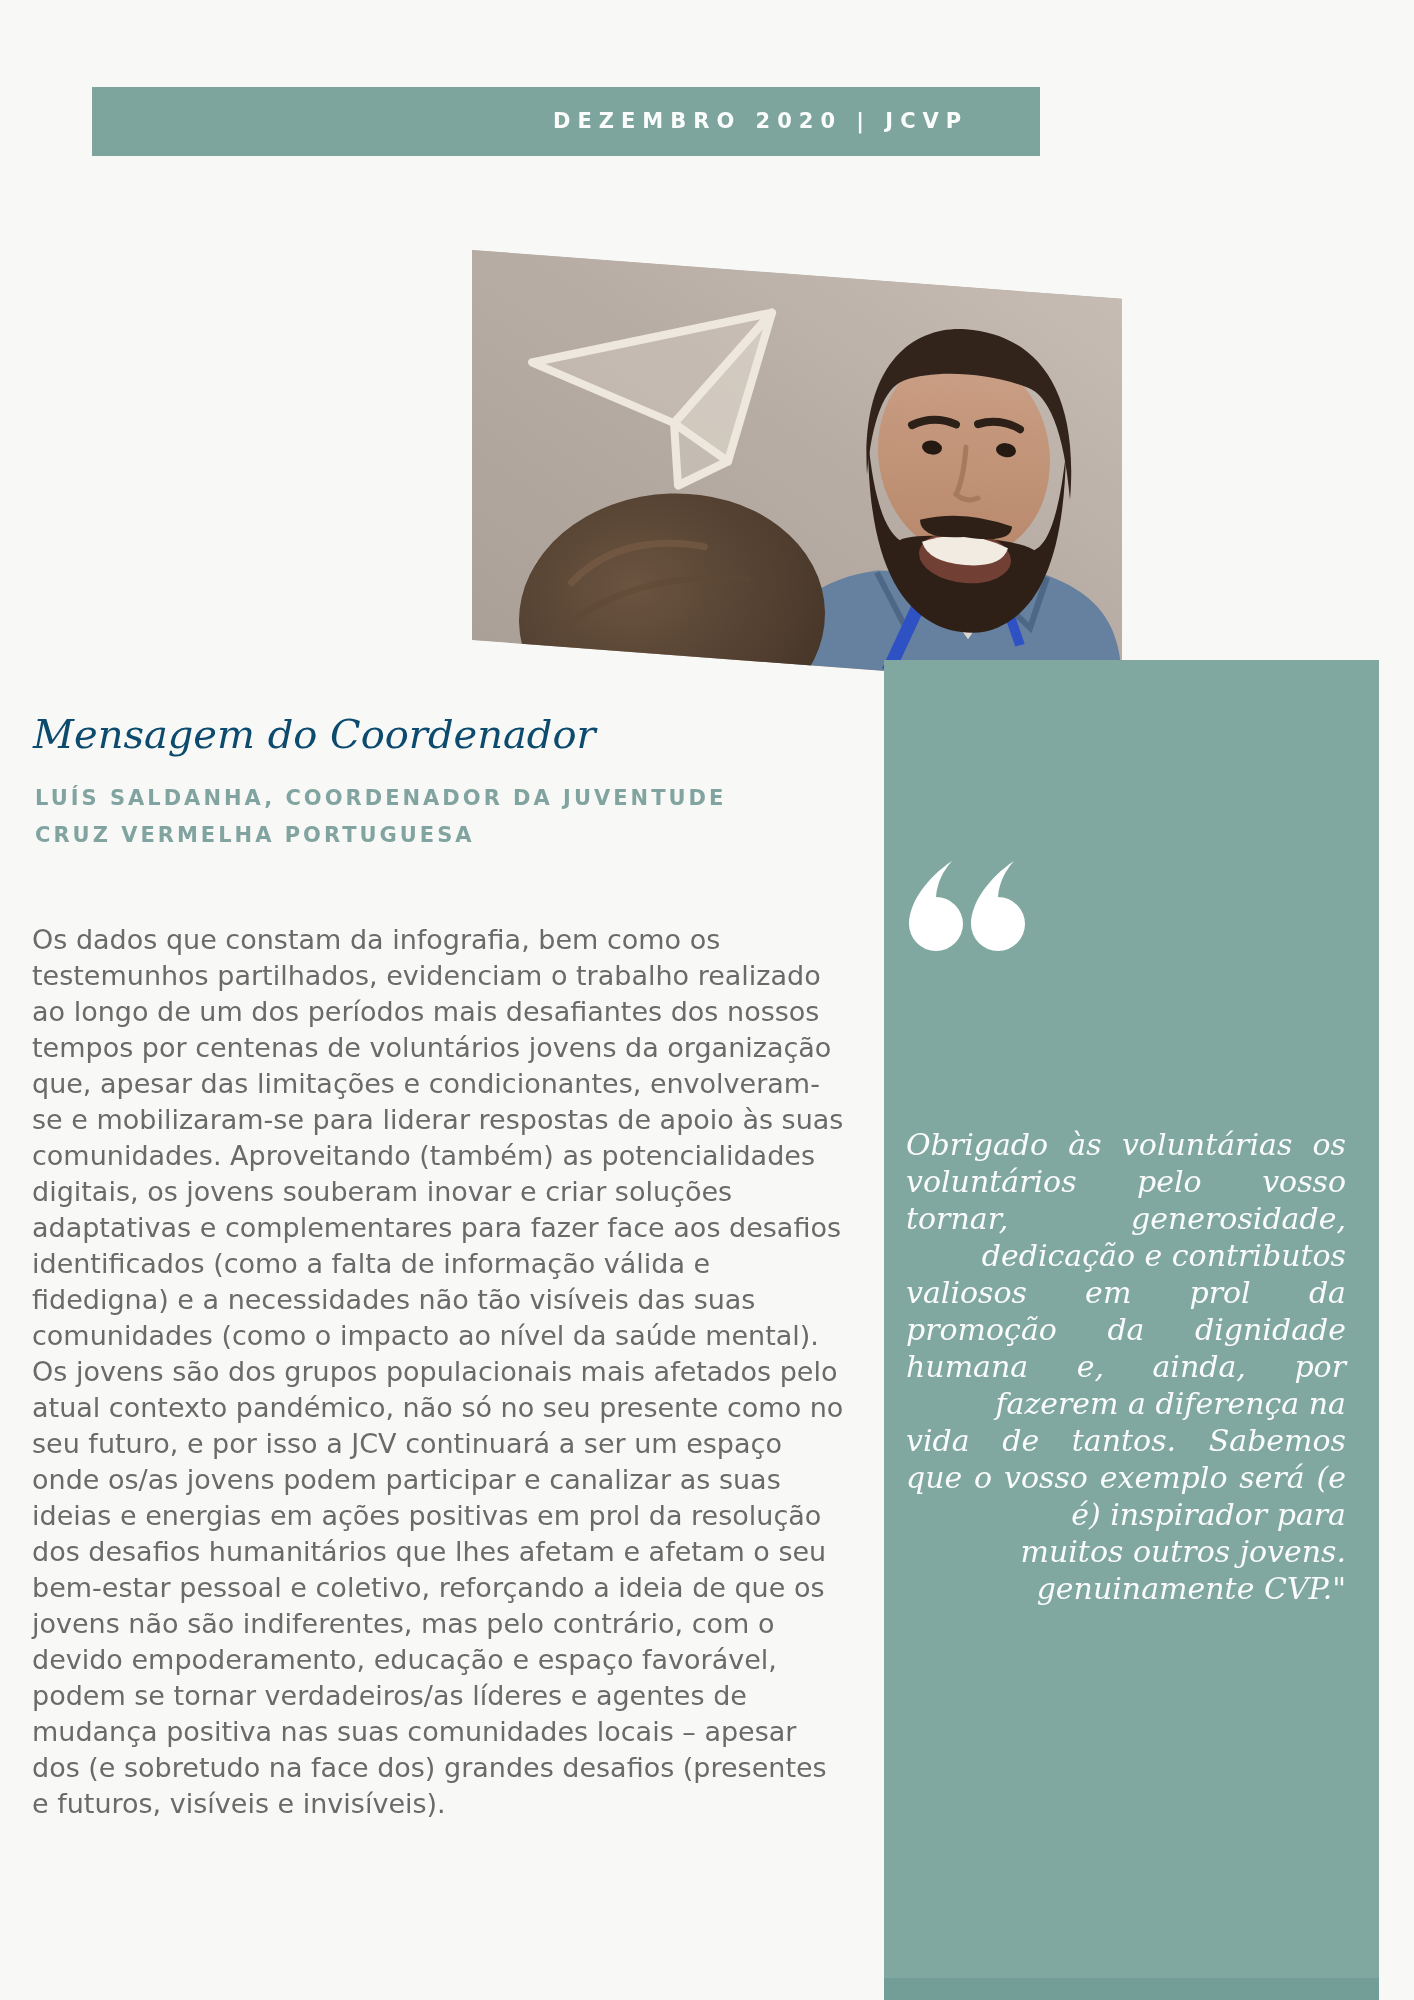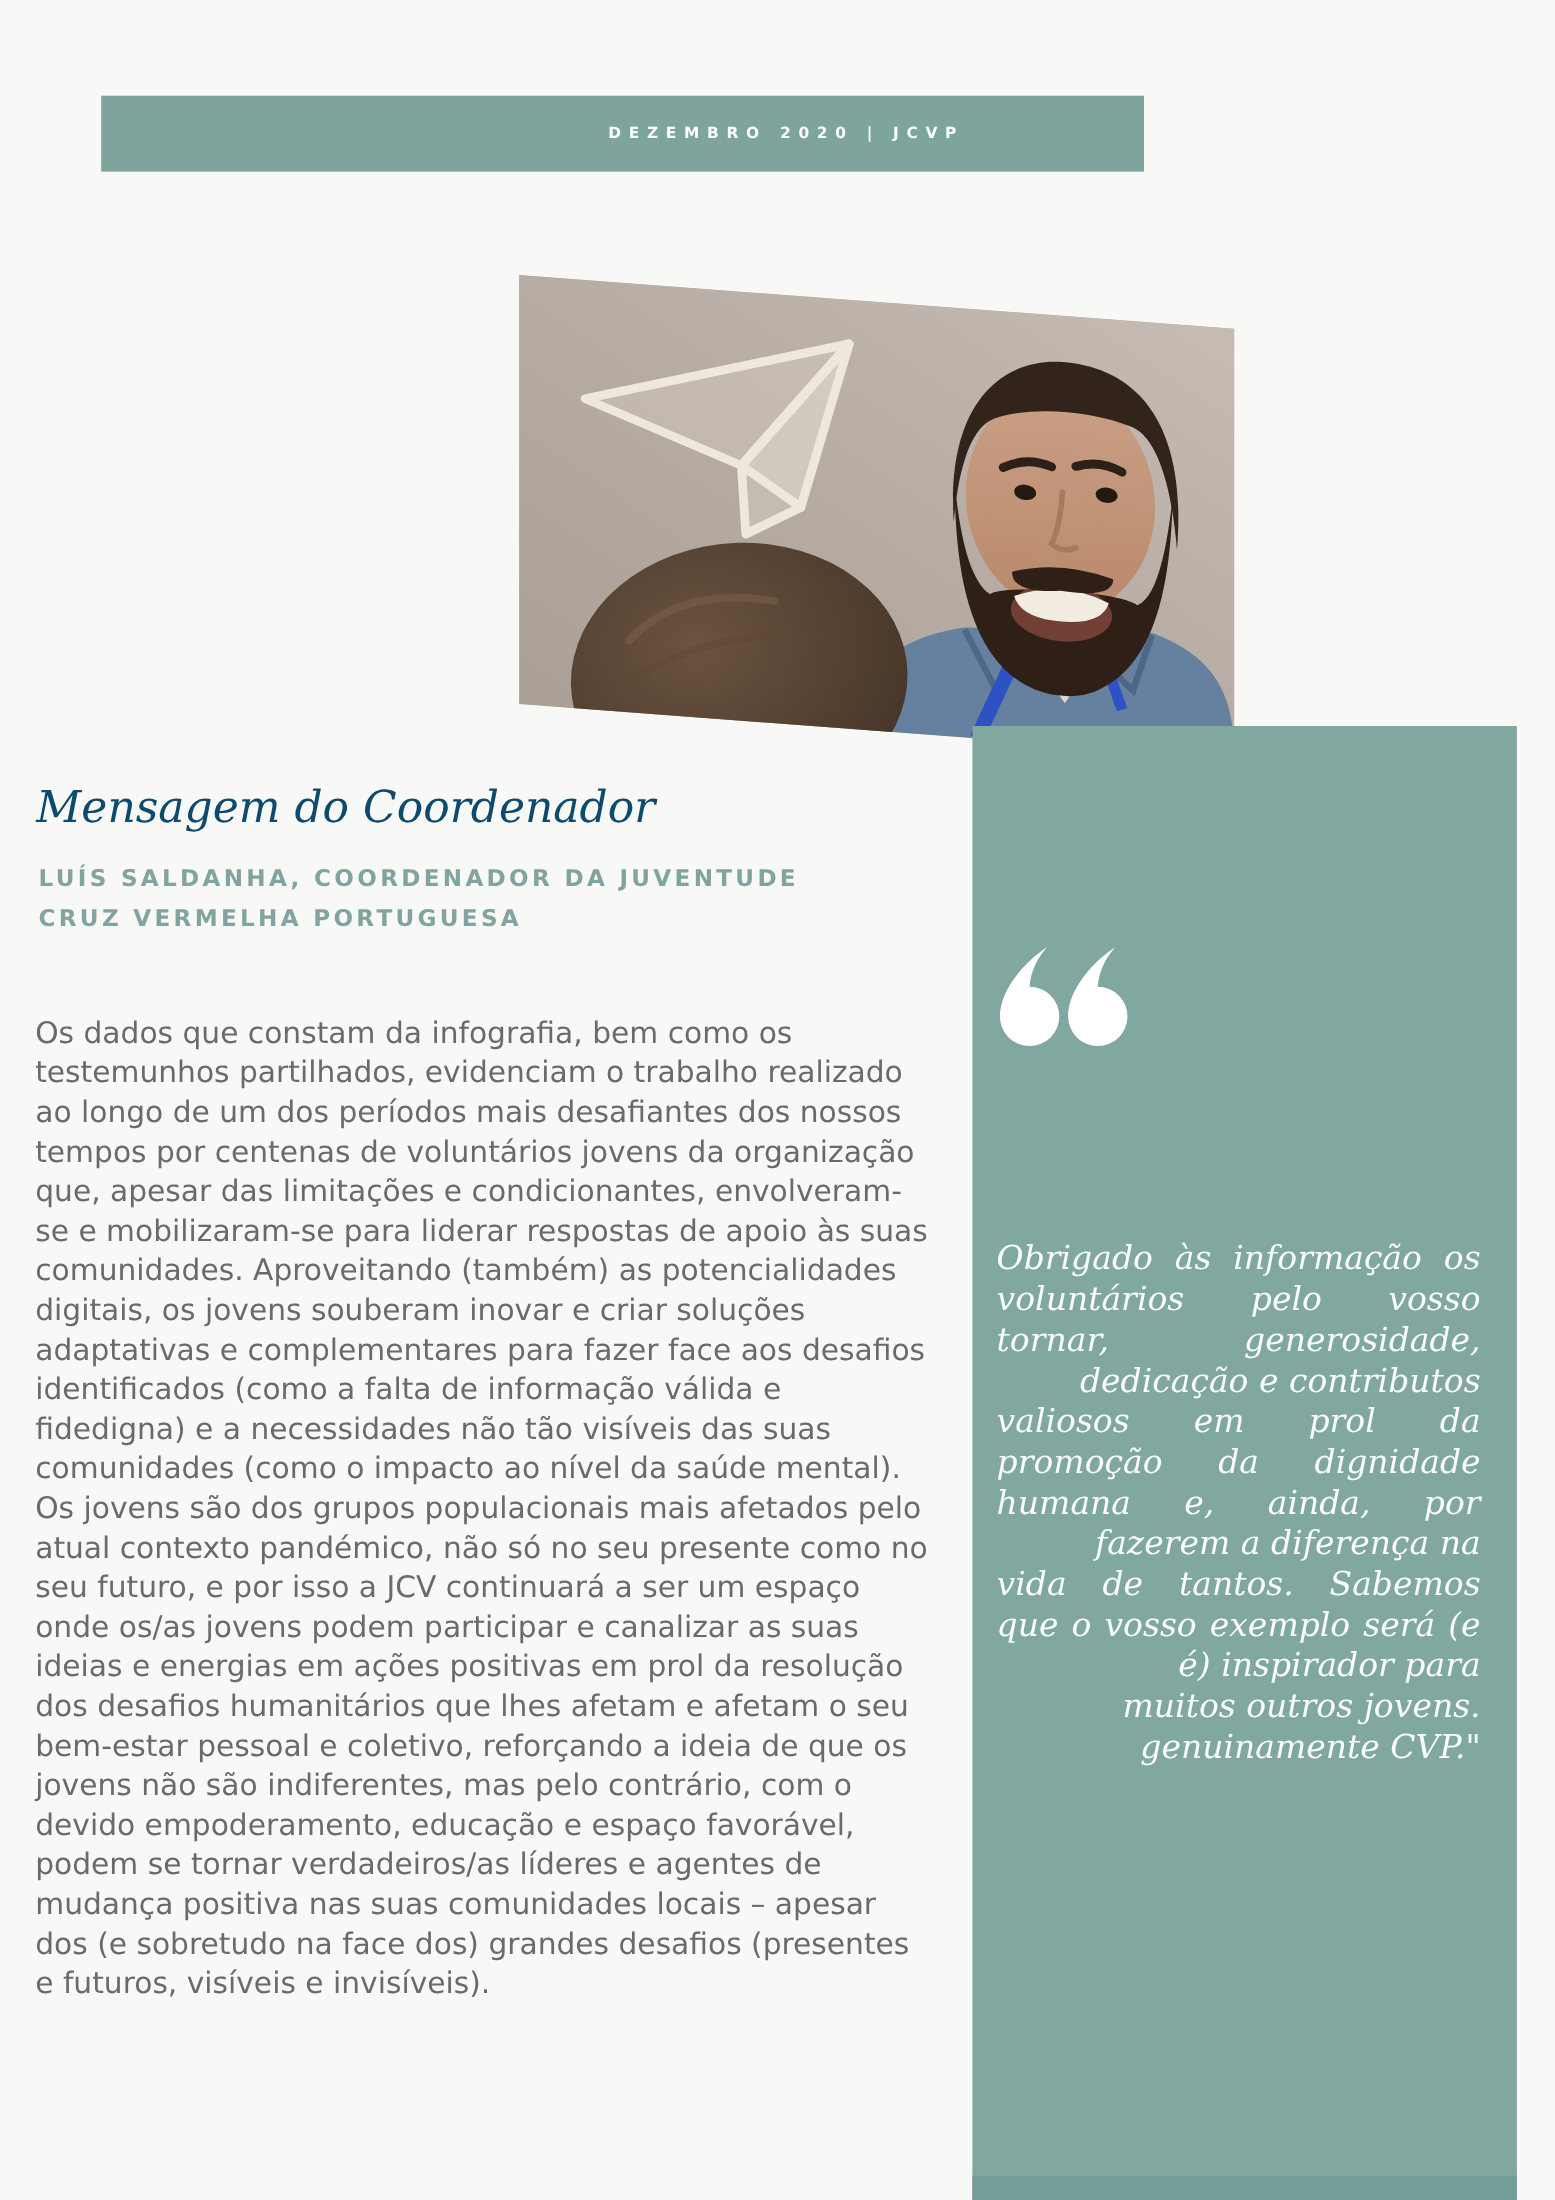--- a/index.html
+++ b/index.html
@@ -8,21 +8,21 @@
     position:relative;width:1414px;height:2000px;margin:0 auto;
     background:#f8f8f6;overflow:hidden;
   }
   
   .banner{
     position:absolute;left:92px;top:87px;width:948px;height:69px;
     background:#7ea49e;
   }
   .banner-text{
     position:absolute;left:461px;top:0;height:69px;line-height:69px;
-    color:#fbfdfc;font-size:14px;font-weight:700;letter-spacing:7px;
+    color:#fbfdfc;font-size:21px;font-weight:700;letter-spacing:7px;
     font-family:"DejaVu Sans",sans-serif;white-space:nowrap;
   }
   
   .photo{
     position:absolute;left:472px;top:250px;width:650px;height:390px;
     transform:skewY(4.3deg);transform-origin:0 0;overflow:hidden;
     background:#b6aba3;
   }
   .photo svg{display:block;width:650px;height:390px;}
   
@@ -139,21 +139,21 @@
       <div class="bodyp">Os dados que constam da infografia, bem como os testemunhos partilhados, evidenciam o trabalho realizado ao longo de um dos períodos mais desafiantes dos nossos tempos por centenas de voluntários jovens da organização que, apesar das limitações e condicionantes, envolveram-se e mobilizaram-se para liderar respostas de apoio às suas comunidades. Aproveitando (também) as potencialidades digitais, os jovens souberam inovar e criar soluções adaptativas e complementares para fazer face aos desafios identificados (como a falta de informação válida e fidedigna) e a necessidades não tão visíveis das suas comunidades (como o impacto ao nível da saúde mental).</div>
       <div class="bodyp">Os jovens são dos grupos populacionais mais afetados pelo atual contexto pandémico, não só no seu presente como no seu futuro, e por isso a JCV continuará a ser um espaço onde os/as jovens podem participar e canalizar as suas ideias e energias em ações positivas em prol da resolução dos desafios humanitários que lhes afetam e afetam o seu bem-estar pessoal e coletivo, reforçando a ideia de que os jovens não são indiferentes, mas pelo contrário, com o devido empoderamento, educação e espaço favorável, podem se tornar verdadeiros/as líderes e agentes de mudança positiva nas suas comunidades locais – apesar dos (e sobretudo na face dos) grandes desafios (presentes e futuros, visíveis e invisíveis).</div>
     </div>
 
   <div class="panel">
     <svg class="quote-mark" viewBox="0 0 120 95">
       <path d="M46 1 C22 17 3 42 3 64 A27 27 0 1 0 30 37 C31 23 37 11 46 1 Z" fill="#ffffff"></path>
       <path d="M108 1 C84 17 65 42 65 64 A27 27 0 1 0 92 37 C93 23 99 11 108 1 Z" fill="#ffffff"></path>
     </svg>
     <div class="quote-text">
-        <div class="qline just">Obrigado às informação os</div>
+        <div class="qline just">Obrigado às voluntárias os</div>
         <div class="qline just">voluntários pelo vosso</div>
         <div class="qline just">tornar, generosidade,</div>
         <div class="qline">dedicação e contributos</div>
         <div class="qline just">valiosos em prol da</div>
         <div class="qline just">promoção da dignidade</div>
         <div class="qline just">humana e, ainda, por</div>
         <div class="qline">fazerem a diferença na</div>
         <div class="qline just">vida de tantos. Sabemos</div>
         <div class="qline just">que o vosso exemplo será (e</div>
         <div class="qline">é) inspirador para</div>

